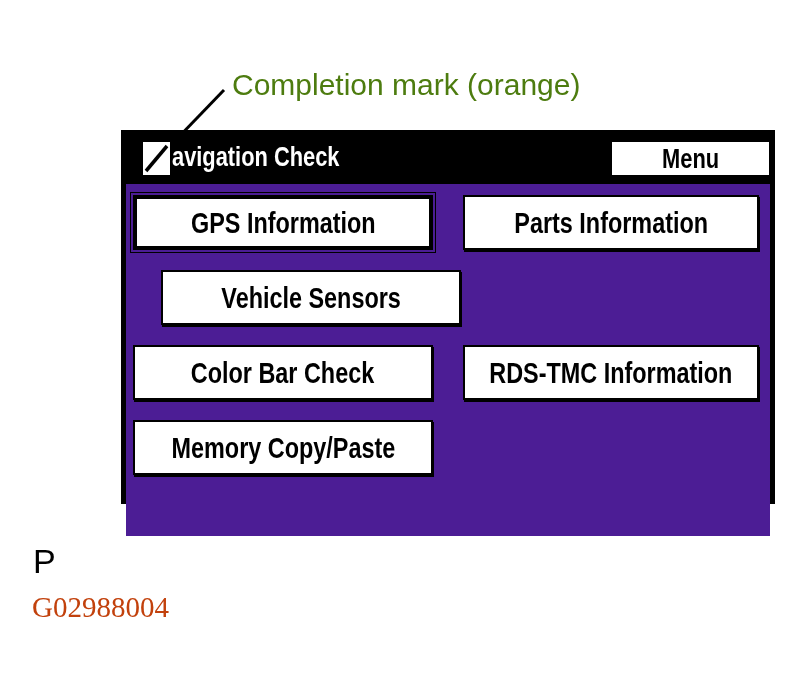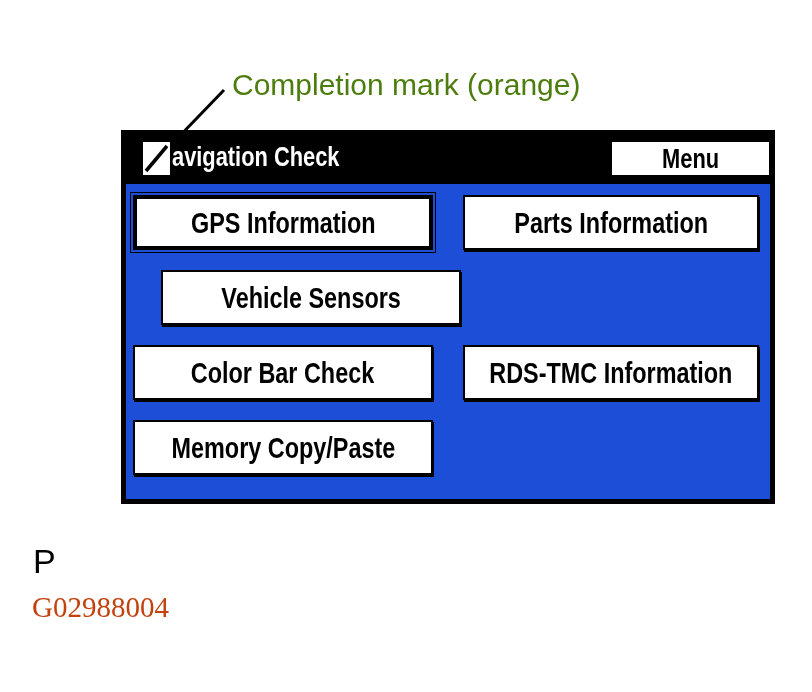--- a/index.html
+++ b/index.html
@@ -77,22 +77,22 @@
     cursor: pointer;
     margin-left: 24px;
   }
   .menu-button > span { display: inline-block; transform: scaleX(0.78); white-space: nowrap; }
 
   .content {
     position: absolute;
     left: 5px;
     top: 54px;
     width: 644px;
-    height: 315px;
-    background: #1d4ed8;
+    height: 352px;
+    background: #4c1d95;
   }
 
   .btn {
     position: absolute;
     box-sizing: border-box;
     height: 55px;
     background: #ffffff;
     border: 2px solid #000000;
     box-shadow: 1px 2px 0 #000000;
     color: #000000;

